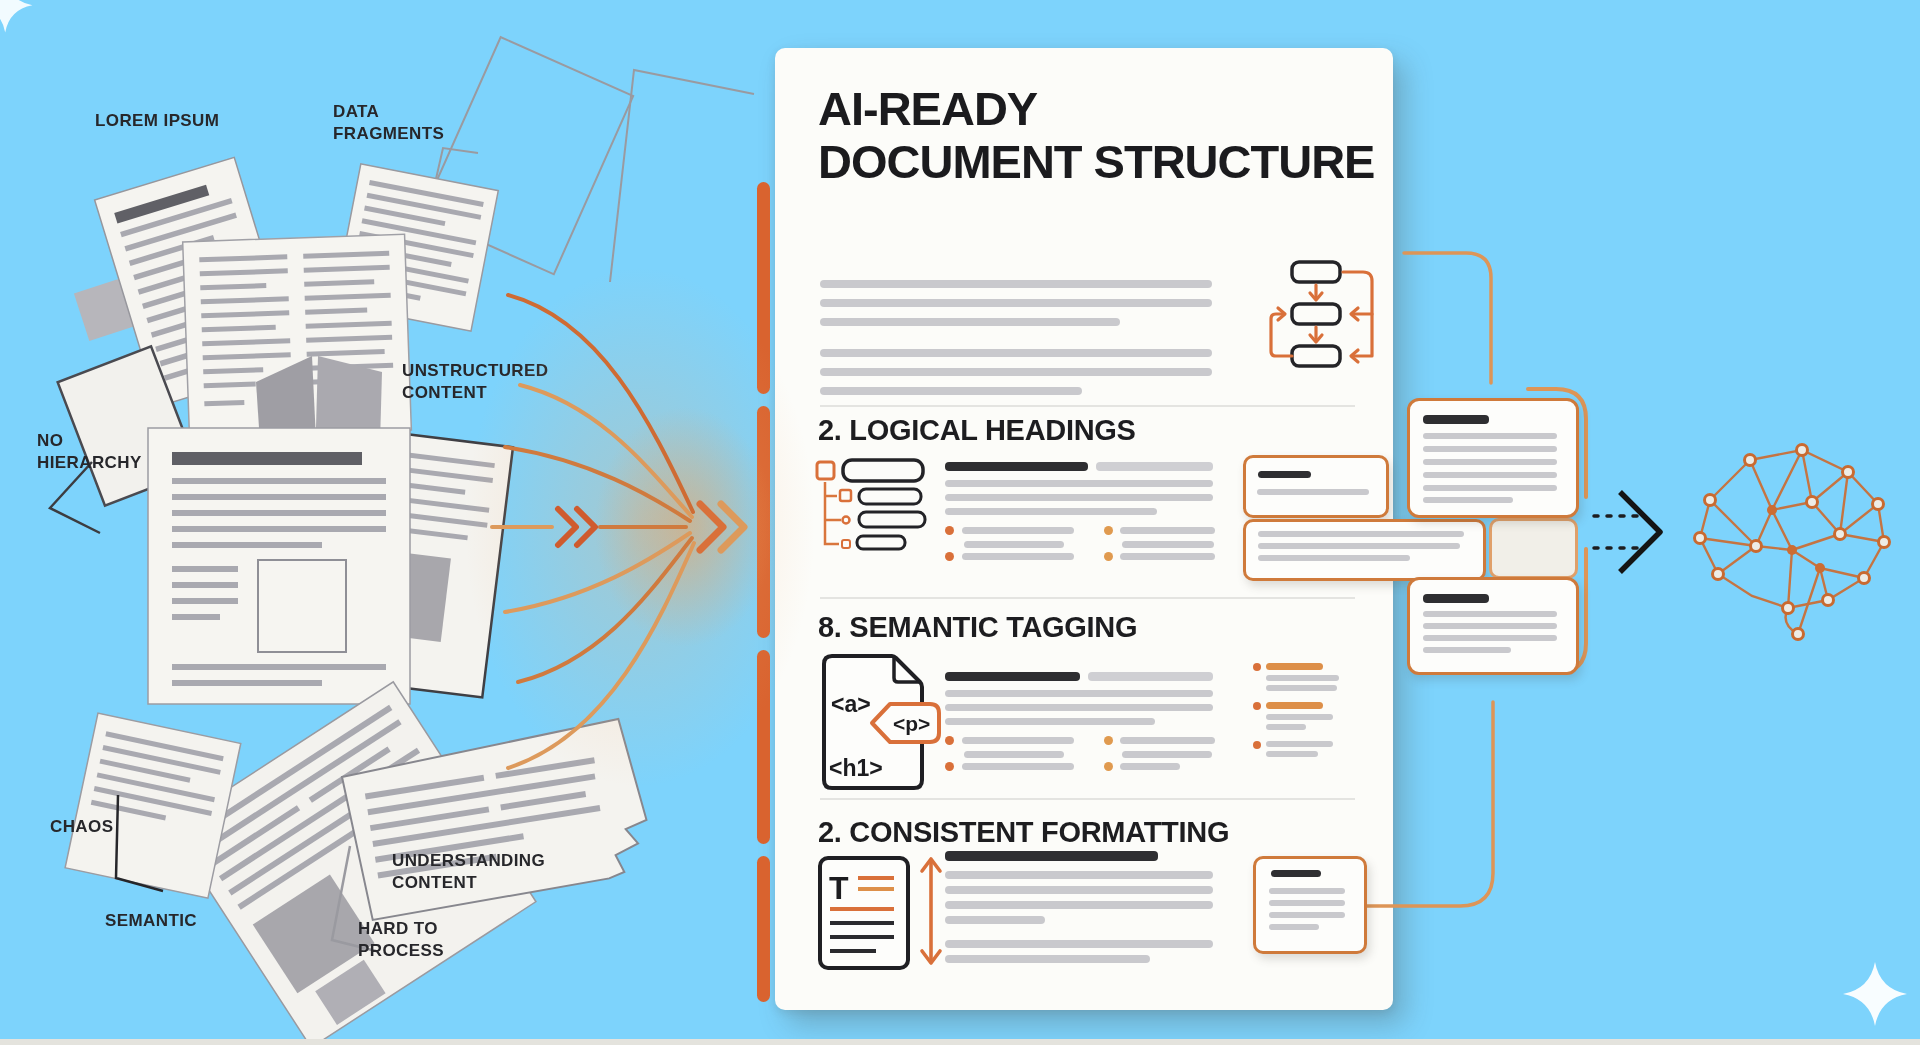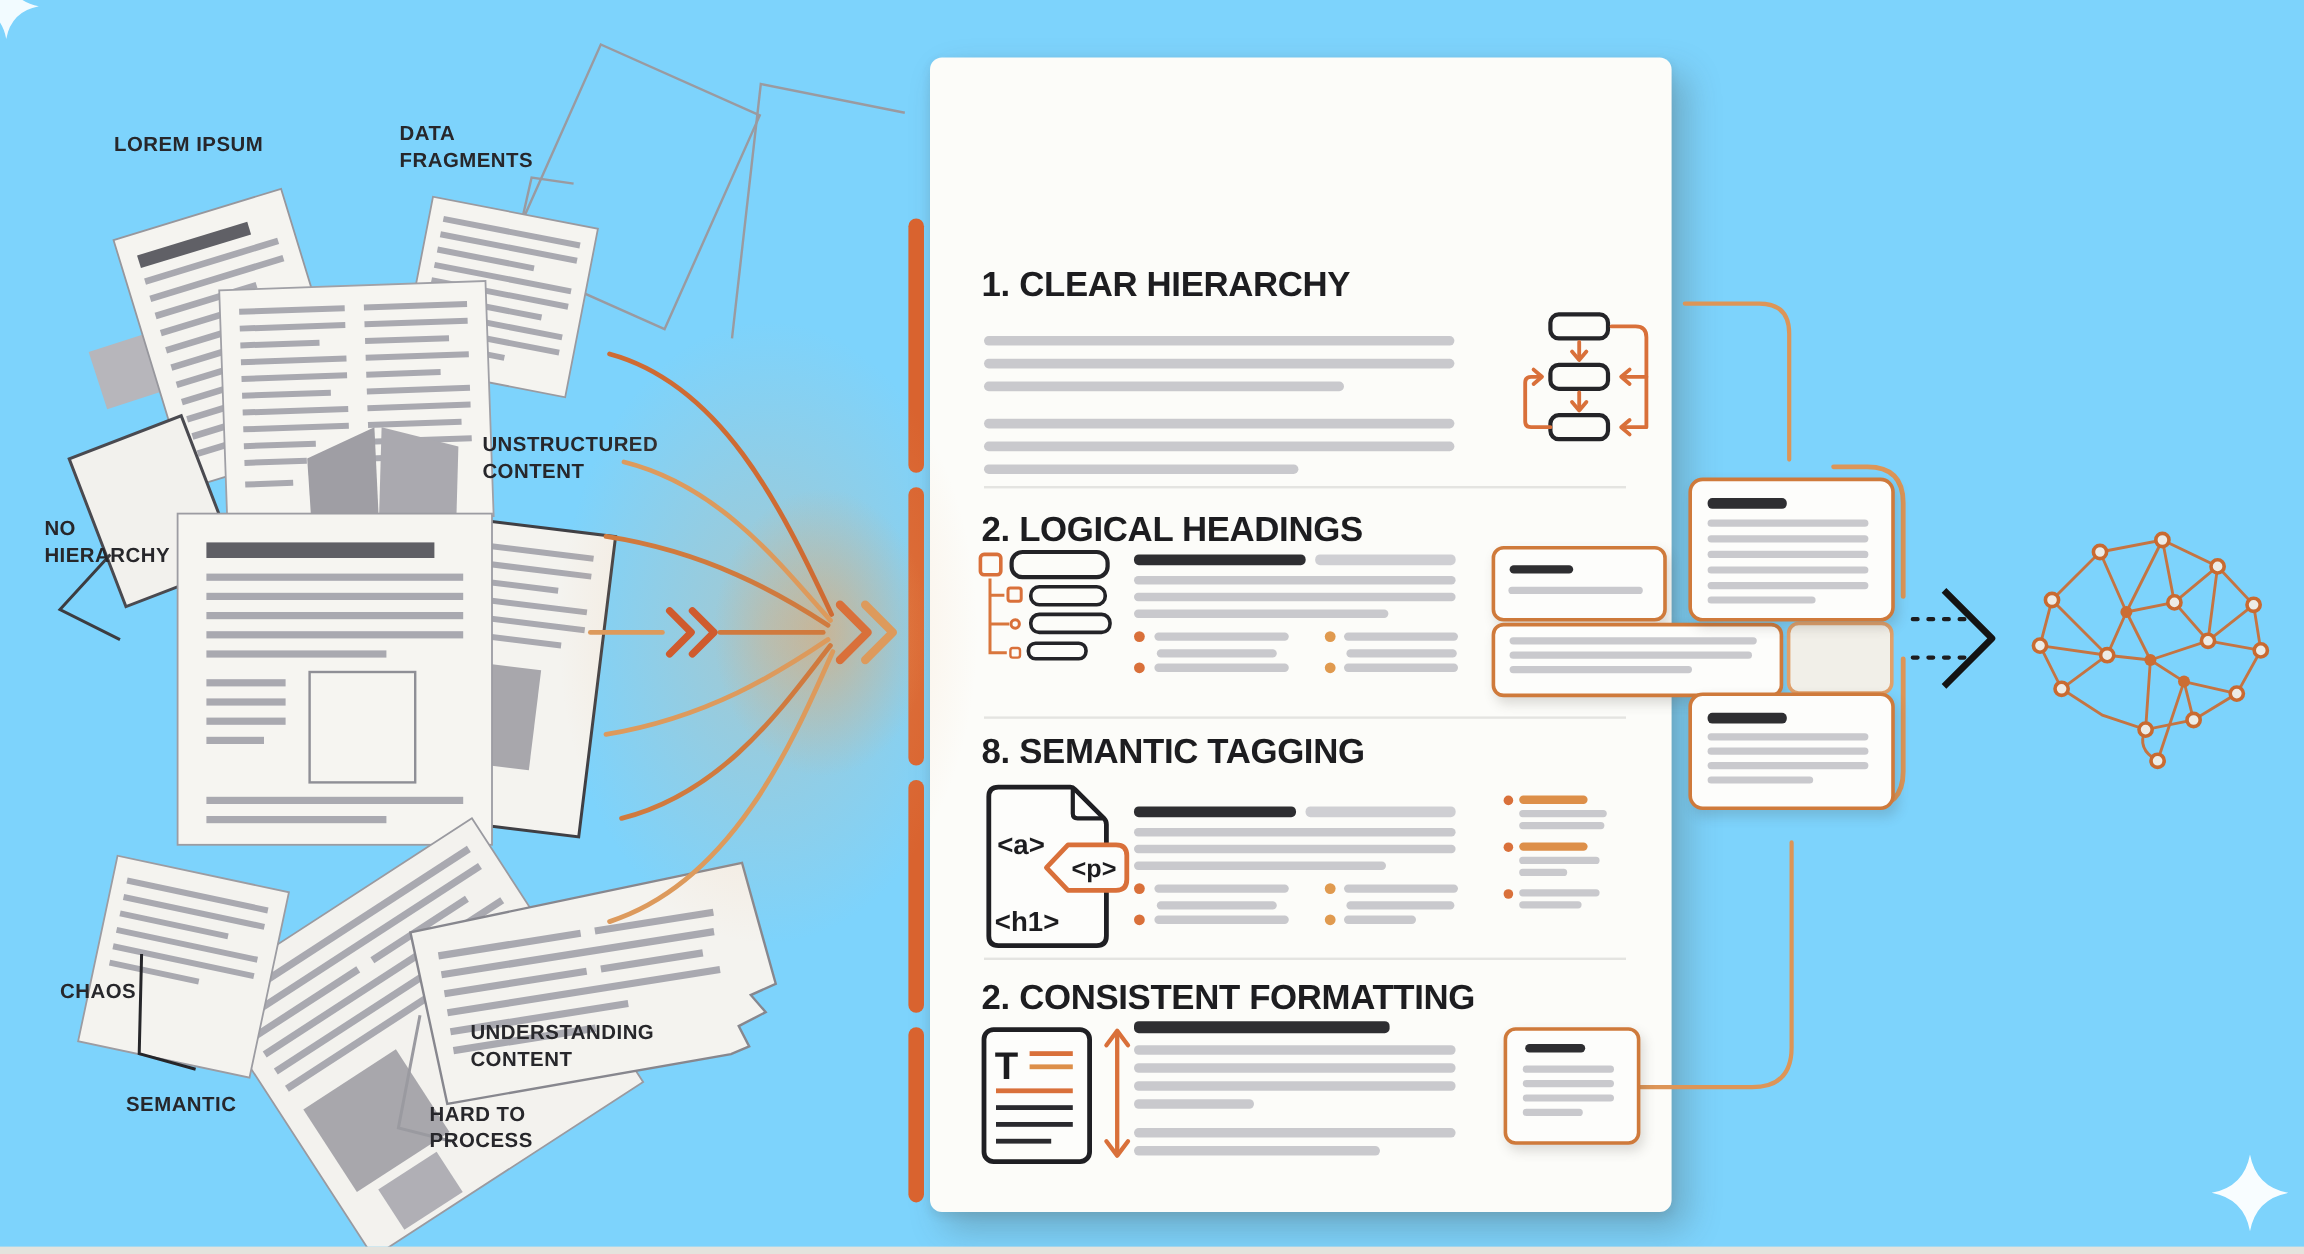--- a/index.html
+++ b/index.html
@@ -210,22 +210,23 @@
   <div class="note" style="left:358px;top:918px;">HARD TO
 PROCESS</div>
 
   <div id="panel"></div>
 
   <div class="accentbar" style="top:182px;height:212px;"></div>
   <div class="accentbar" style="top:406px;height:232px;"></div>
   <div class="accentbar" style="top:650px;height:194px;"></div>
   <div class="accentbar" style="top:856px;height:146px;"></div>
 
-
-  <div class="sec-h" style="top:222px;">1. CLEAR HIERARCHY</div>
+  <div id="title">AI-READY
+DOCUMENT STRUCTURE</div>
+
   <div class="ln th" style="left:820px;top:280px;width:392px;"></div>
   <div class="ln th" style="left:820px;top:299px;width:392px;"></div>
   <div class="ln th" style="left:820px;top:318px;width:300px;"></div>
   <div class="ln th" style="left:820px;top:349px;width:392px;"></div>
   <div class="ln th" style="left:820px;top:368px;width:392px;"></div>
   <div class="ln th" style="left:820px;top:387px;width:262px;"></div>
   <svg class="iconsvg" style="left:1262px;top:260px;" width="118" height="114" viewBox="0 0 118 114">
     <g fill="#fcfcf9" stroke="#242428" stroke-width="3.5">
       <rect x="30" y="2" width="48" height="20" rx="7"></rect>
       <rect x="30" y="44" width="48" height="20" rx="7"></rect>
@@ -239,21 +240,21 @@
       <path d="M 81 12 H 101 Q 110 12 110 21 V 96 H 90"></path>
       <path d="M 110 54 H 90"></path>
         <path d="M 96 48 L 89 54 L 96 60"></path>
       <path d="M 96 90 L 89 96 L 96 102"></path>
       <path d="M 30 96 H 14 Q 9 96 9 91 V 59 Q 9 54 14 54 H 21"></path>
       <path d="M 16 48 L 23 54 L 16 60"></path>
     </g>
   </svg>
   <div class="divider" style="top:405px;"></div>
 
-  <div class="sec-h" style="top:426px;">2. LOGICAL HEADINGS</div>
+  <div class="sec-h" style="top:414px;">2. LOGICAL HEADINGS</div>
   <svg class="iconsvg" style="left:815px;top:456px;" width="114" height="98" viewBox="0 0 114 98">
     <path d="M 10 26 V 88 H 24 M 10 40 H 22 M 10 64 H 26" fill="none" stroke="#d9763d" stroke-width="2.5"></path>
     <rect x="2" y="6" width="17" height="17" rx="3" fill="none" stroke="#d9703a" stroke-width="3"></rect>
     <rect x="28" y="4" width="80" height="21" rx="9" fill="none" stroke="#232327" stroke-width="3.5"></rect>
     <rect x="25" y="34" width="11" height="11" rx="2" fill="none" stroke="#d9703a" stroke-width="2.5"></rect>
     <rect x="44" y="33" width="62" height="15" rx="7" fill="none" stroke="#232327" stroke-width="3"></rect>
     <circle cx="31" cy="64" r="3.5" fill="none" stroke="#d9703a" stroke-width="2.5"></circle>
     <rect x="44" y="56" width="66" height="15" rx="7" fill="none" stroke="#232327" stroke-width="3"></rect>
     <rect x="27" y="84" width="8" height="8" rx="2" fill="none" stroke="#d9703a" stroke-width="2"></rect>
     <rect x="42" y="80" width="48" height="13" rx="6" fill="none" stroke="#232327" stroke-width="3"></rect>

